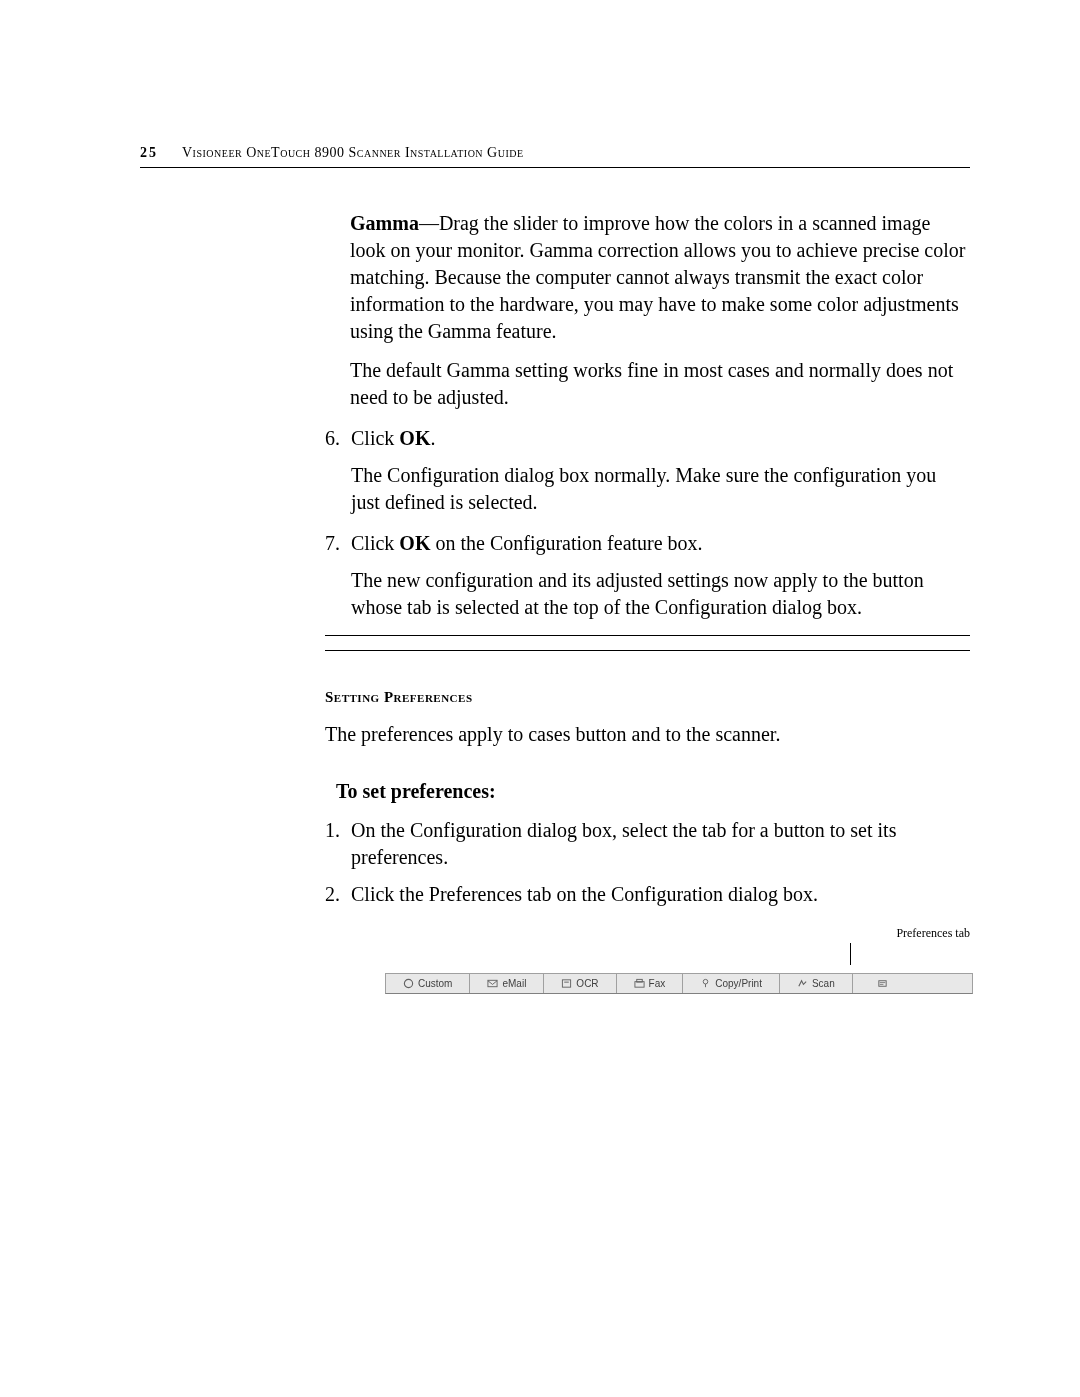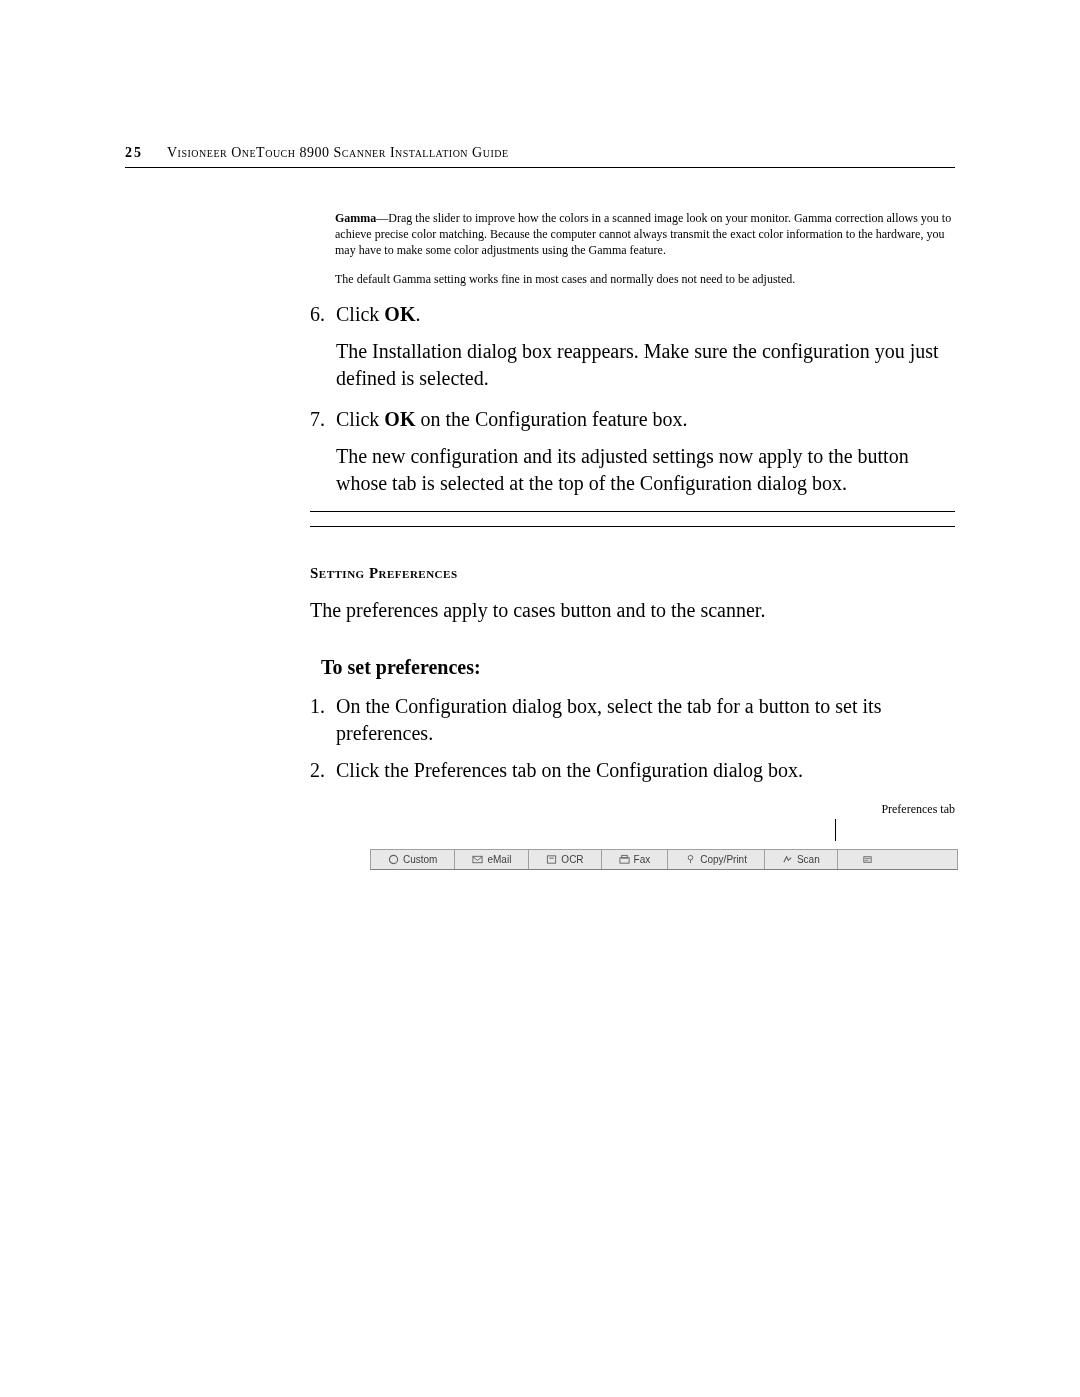--- a/index.html
+++ b/index.html
@@ -7,21 +7,21 @@
       padding: 0;
       background: #ffffff;
       font-family: "Times New Roman", Times, serif;
       width: 1080px;
       height: 1397px;
       position: relative;
       color: #000;
     }
     .page {
       position: absolute;
-      left: 125px;
+      left: 140px;
       top: 145px;
       width: 830px;
     }
     .header-line {
       font-size: 14px;
       letter-spacing: 0.5px;
       margin-bottom: 6px;
     }
     .header-line .pagenum {
       font-weight: bold;
@@ -32,21 +32,21 @@
       font-variant: small-caps;
     }
     .rule {
       border: none;
       border-top: 1.5px solid #000;
       margin: 0 0 42px 0;
     }
     .body-col {
       margin-left: 210px;
       width: 618px;
-      font-size: 12px;
+      font-size: 20px;
       line-height: 1.35;
     }
     .full-col {
       margin-left: 185px;
       width: 645px;
       font-size: 20px;
       line-height: 1.35;
     }
     .para {
       margin: 0 0 10px 0;
@@ -152,21 +152,21 @@
 
   <div class="full-col">
     <div class="ol-item">
       <div class="ol-num">6.</div>
       <div class="ol-txt">
         <span>Click </span><strong>OK</strong><span>.</span>
       </div>
     </div>
     <div class="ol-item" style="margin-bottom:14px">
       <div class="ol-num"></div>
-      <div class="ol-txt">The Installation dialog box reappears. Make sure the configuration you just defined is selected.</div>
+      <div class="ol-txt">The Configuration dialog box normally. Make sure the configuration you just defined is selected.</div>
     </div>
 
     <div class="ol-item">
       <div class="ol-num">7.</div>
       <div class="ol-txt">
         <span>Click </span><strong>OK</strong><span> on the Configuration feature box.</span>
       </div>
     </div>
     <div class="ol-item" style="margin-bottom:4px">
       <div class="ol-num"></div>

